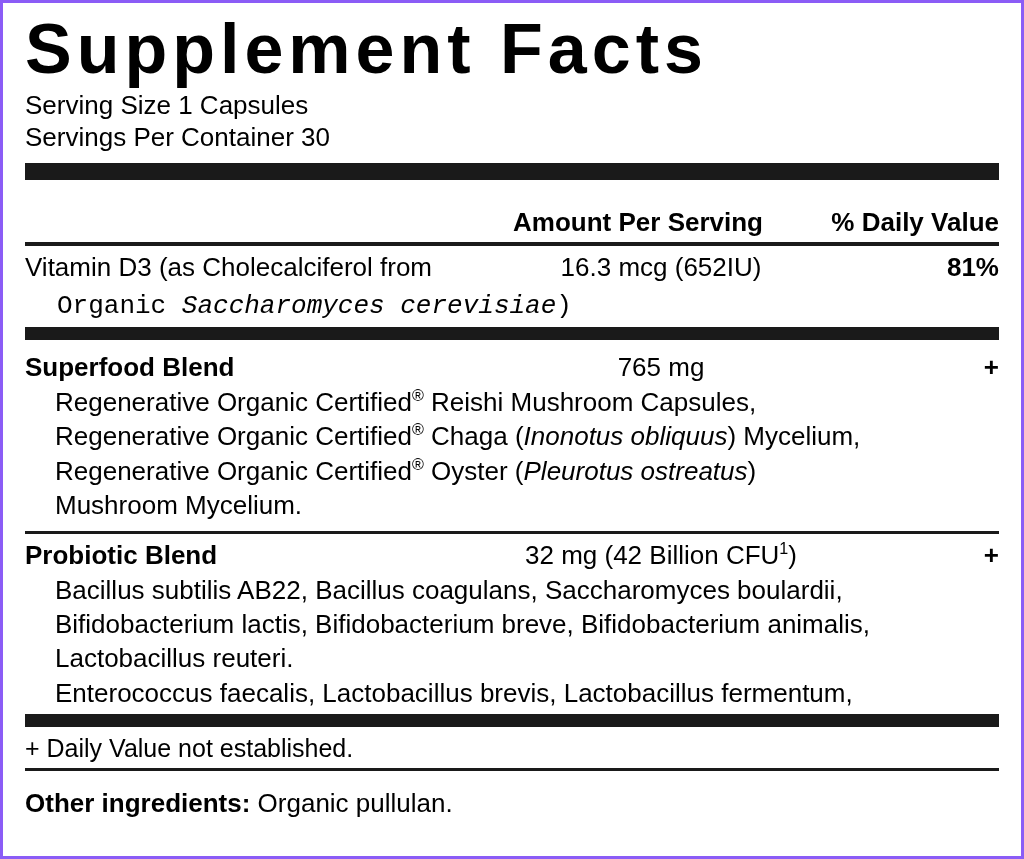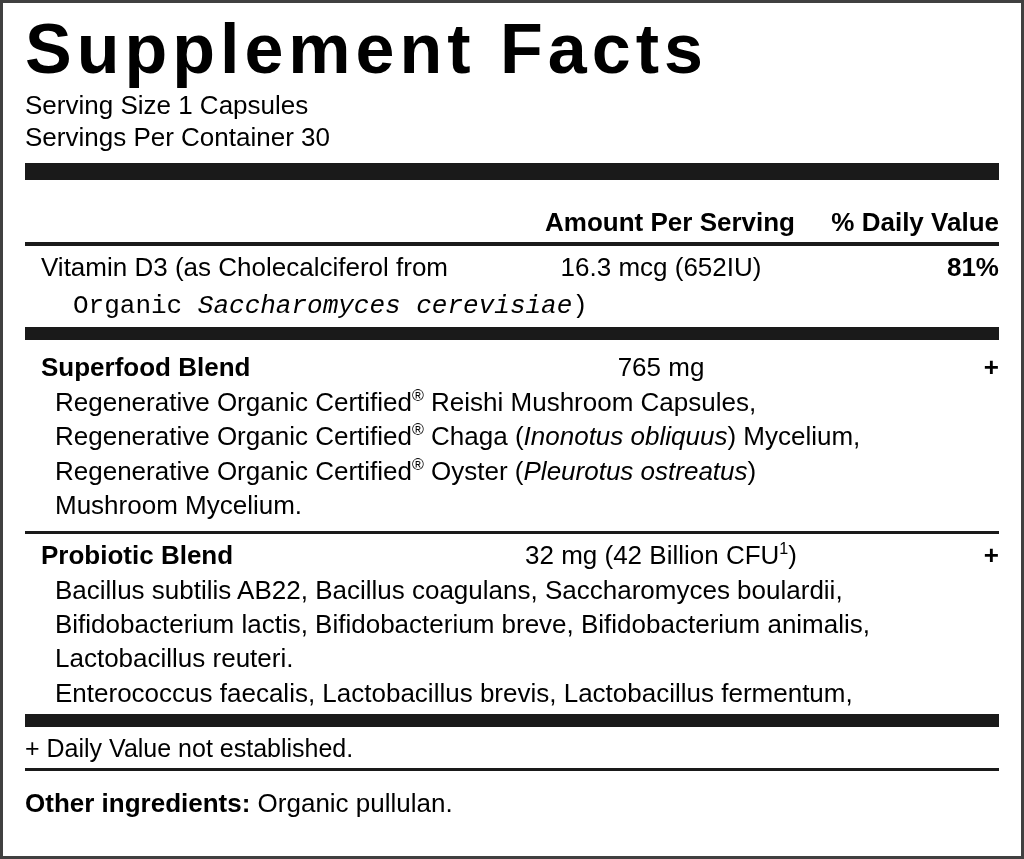--- a/index.html
+++ b/index.html
@@ -11,21 +11,21 @@
     font-family: "Liberation Sans", sans-serif;
     color: #000000;
     -webkit-font-smoothing: antialiased;
   }
   .panel {
     position: relative;
     width: 1024px;
     height: 859px;
     box-sizing: border-box;
     background: #ffffff;
-    border: 3px solid #404040;
+    border: 3px solid #8b5cf6;
     overflow: hidden;
   }
   .inner {
     position: absolute;
     left: 22px;
     right: 22px;
     top: 10px;
   }
   .facts-title {
     font-size: 70px;
@@ -58,41 +58,41 @@
     height: 4px;
     background: #1a1a1a;
   }
   .head-row {
     display: flex;
     justify-content: flex-end;
     align-items: baseline;
     font-size: 26px;
     font-weight: bold;
     padding: 3px 0 4px 0;
+    gap: 32px;
   }
   .head-amount {
     white-space: nowrap;
   }
   .head-dv {
     width: 204px;
     text-align: right;
     white-space: nowrap;
     margin-top: 24px;
   }
   .nutrient-row {
     display: flex;
     align-items: baseline;
     font-size: 26px;
     line-height: 1.33;
     padding-top: 4px;
   }
   .n-name {
     flex: 1 1 auto;
     padding-right: 6px;
-    margin-left: 16px;
   }
   .n-amount {
     flex: 0 0 auto;
     width: 300px;
     text-align: center;
     white-space: nowrap;
   }
   .n-dv {
     flex: 0 0 auto;
     width: 188px;

